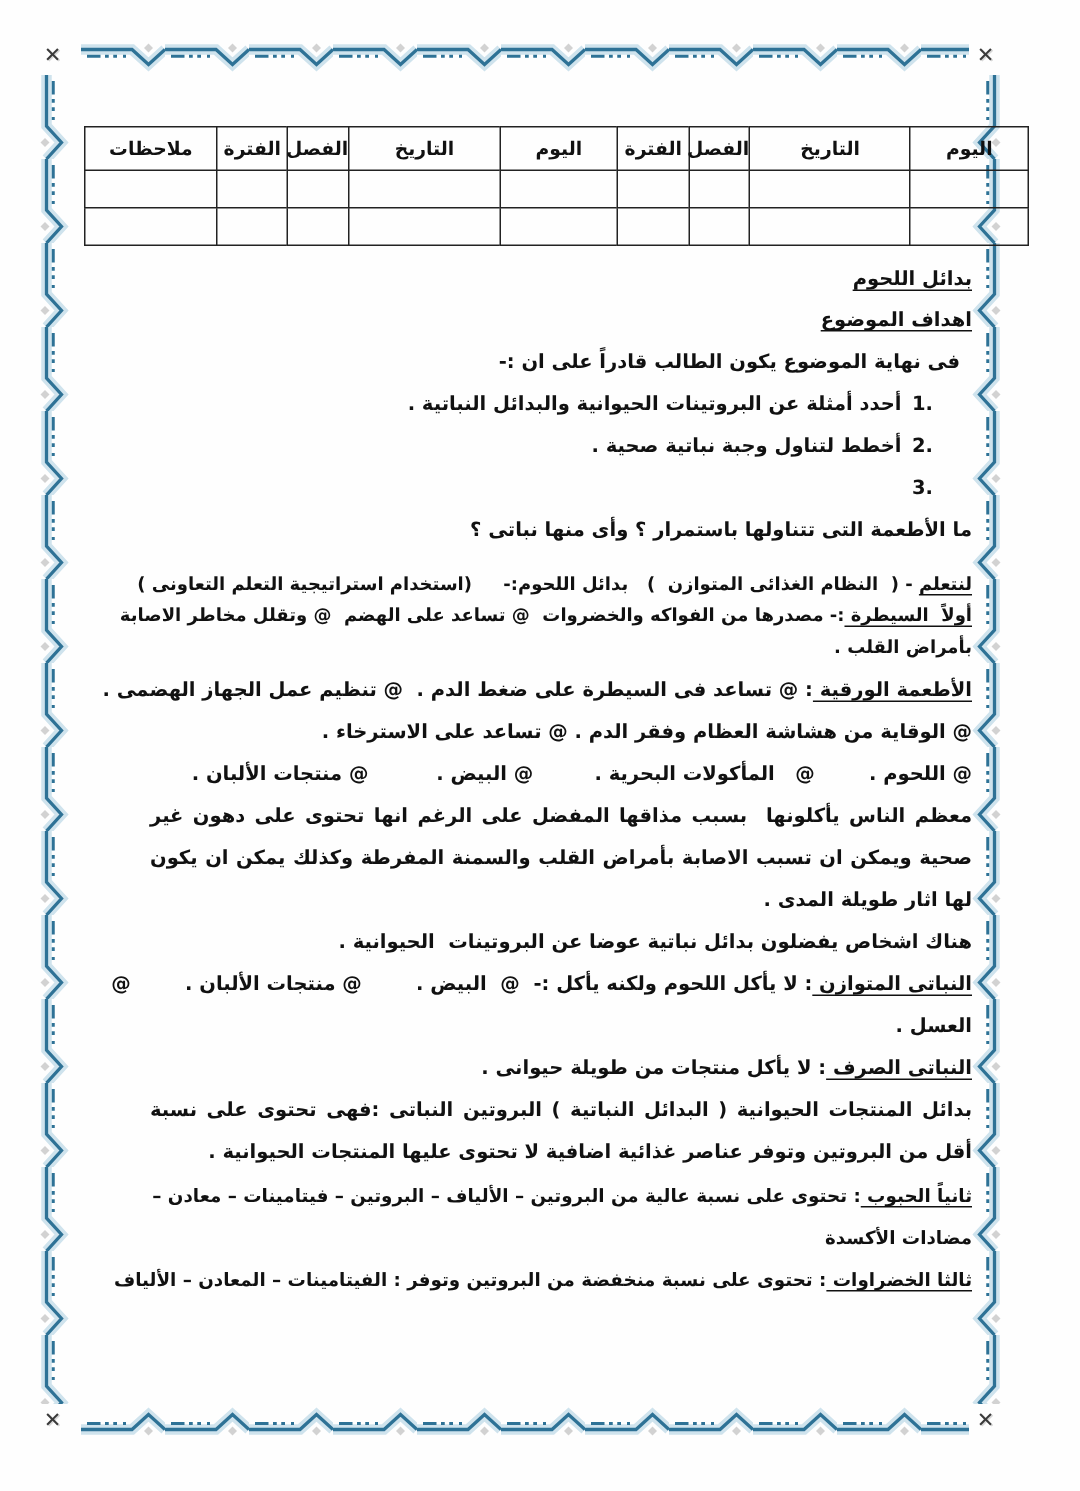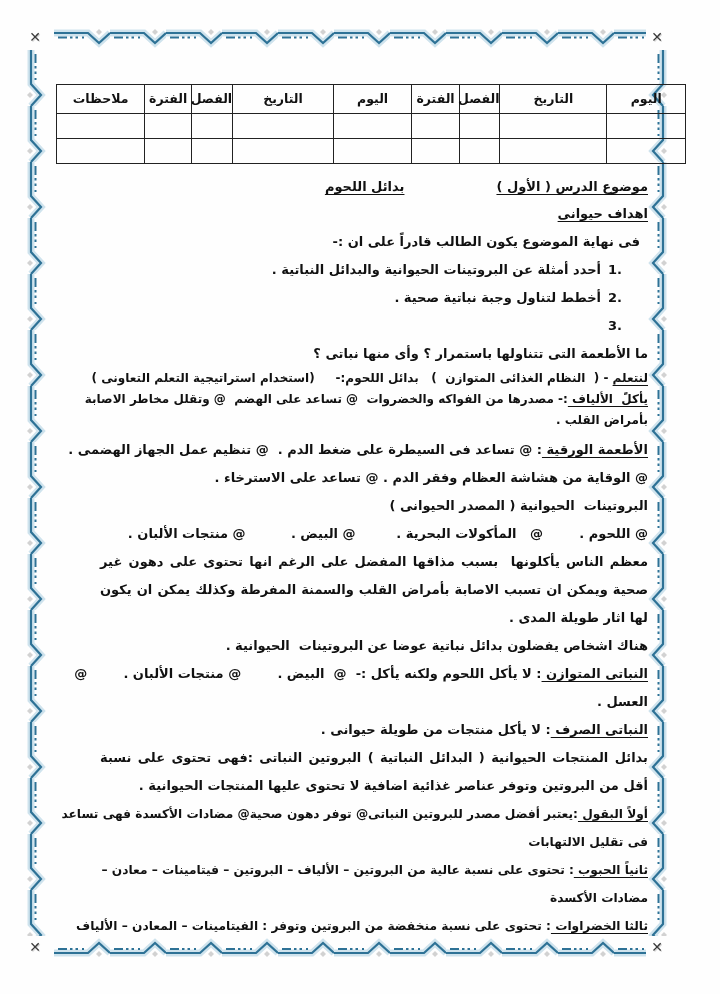--- a/index.html
+++ b/index.html
@@ -139,80 +139,73 @@
             <td></td>
             <td></td>
             <td></td>
             <td></td>
             <td></td>
       </tr>
     </tbody>
       </table>
 
     <div class="subject-line">
-      <span class="u">موضوع الدرس ( الأول )</span>
       <span class="u">بدائل اللحوم</span>
     </div>
 
-    <div class="line"><span class="u">اهداف حيوانى</span></div>
+    <div class="line"><span class="u">اهداف الموضوع</span></div>
 
     <div class="line indent1">فى نهاية الموضوع يكون الطالب قادراً على ان :-</div>
 
     <div class="goal">
       <span class="num" dir="ltr">1.</span>
       <span>أحدد أمثلة عن البروتينات الحيوانية والبدائل النباتية .</span>
     </div>
     <div class="goal">
       <span class="num" dir="ltr">2.</span>
       <span>أخطط لتناول وجبة نباتية صحية .</span>
     </div>
     <div class="goal">
       <span class="num" dir="ltr">3.</span>
     </div>
 
 
     <div class="line">ما الأطعمة التى تتناولها باستمرار ؟ وأى منها نباتى ؟</div>
 
-    <div class="line tight" style="margin-top:0;">
+    <div class="line tight" style="margin-top:11px;">
       <span class="lead">لنتعلم</span><span class="rest"> - (  النظام الغذائى المتوازن  )   بدائل اللحوم:-     (استخدام استراتيجية التعلم التعاونى )</span>
     </div>
     <div class="line tight">
-      <span class="lead">يأكلً  الألياف </span><span class="rest">:- مصدرها من الفواكه والخضروات  @ تساعد على الهضم  @ وتقلل مخاطر الاصابة بأمراض القلب .</span>
+      <span class="lead">أولاً  السيطرة </span><span class="rest">:- مصدرها من الفواكه والخضروات  @ تساعد على الهضم  @ وتقلل مخاطر الاصابة بأمراض القلب .</span>
     </div>
     <div class="line" style="margin-top:5px;">
       <span class="lead">الأطعمة الورقية </span><span class="rest">: @ تساعد فى السيطرة على ضغط الدم .  @ تنظيم عمل الجهاز الهضمى .</span>
     </div>
     <div class="line">
       <span class="lead"></span><span class="rest">@ الوقاية من هشاشة العظام وفقر الدم . @ تساعد على الاسترخاء .</span>
     </div>
     <div class="line">
-      <span class="lead"></span><span class="rest">البروتينات  الحيوانية ( المصدر الحيوانى )</span>
-    </div>
-    <div class="line">
       <span class="lead"></span><span class="rest">@ اللحوم .        @   المأكولات البحرية .         @ البيض .          @ منتجات الألبان .</span>
     </div>
     <div class="line just">
       <span class="lead"></span><span class="rest">معظم الناس يأكلونها  بسبب مذاقها المفضل على الرغم انها تحتوى على دهون غير صحية ويمكن ان تسبب الاصابة بأمراض القلب والسمنة المفرطة وكذلك يمكن ان يكون لها اثار طويلة المدى .</span>
     </div>
     <div class="line">
       <span class="lead"></span><span class="rest">هناك اشخاص يفضلون بدائل نباتية عوضا عن البروتينات  الحيوانية .</span>
     </div>
     <div class="line">
       <span class="lead">النباتى المتوازن </span><span class="rest">: لا يأكل اللحوم ولكنه يأكل :-  @  البيض .        @ منتجات الألبان .        @ العسل .</span>
     </div>
     <div class="line">
       <span class="lead">النباتى الصرف </span><span class="rest">: لا يأكل منتجات من طويلة حيوانى .</span>
     </div>
     <div class="line just">
       <span class="lead"></span><span class="rest">بدائل المنتجات الحيوانية ( البدائل النباتية ) البروتين النباتى :فهى تحتوى على نسبة أقل من البروتين وتوفر عناصر غذائية اضافية لا تحتوى عليها المنتجات الحيوانية .</span>
     </div>
     <div class="line small">
-      <span class="lead">أولاً البقول </span><span class="rest">:يعتبر أفضل مصدر للبروتين النباتى@ توفر دهون صحية@ مضادات الأكسدة فهى تساعد فى تقليل الالتهابات</span>
-    </div>
-    <div class="line small">
       <span class="lead">ثانياً الحبوب </span><span class="rest">: تحتوى على نسبة عالية من البروتين – الألياف – البروتين – فيتامينات – معادن –  مضادات الأكسدة</span>
     </div>
     <div class="line small">
       <span class="lead">ثالثا الخضراوات </span><span class="rest">: تحتوى على نسبة منخفضة من البروتين وتوفر : الفيتامينات – المعادن – الألياف</span>
     </div>
 
   </div>
 </div>
 
 </body></html>

